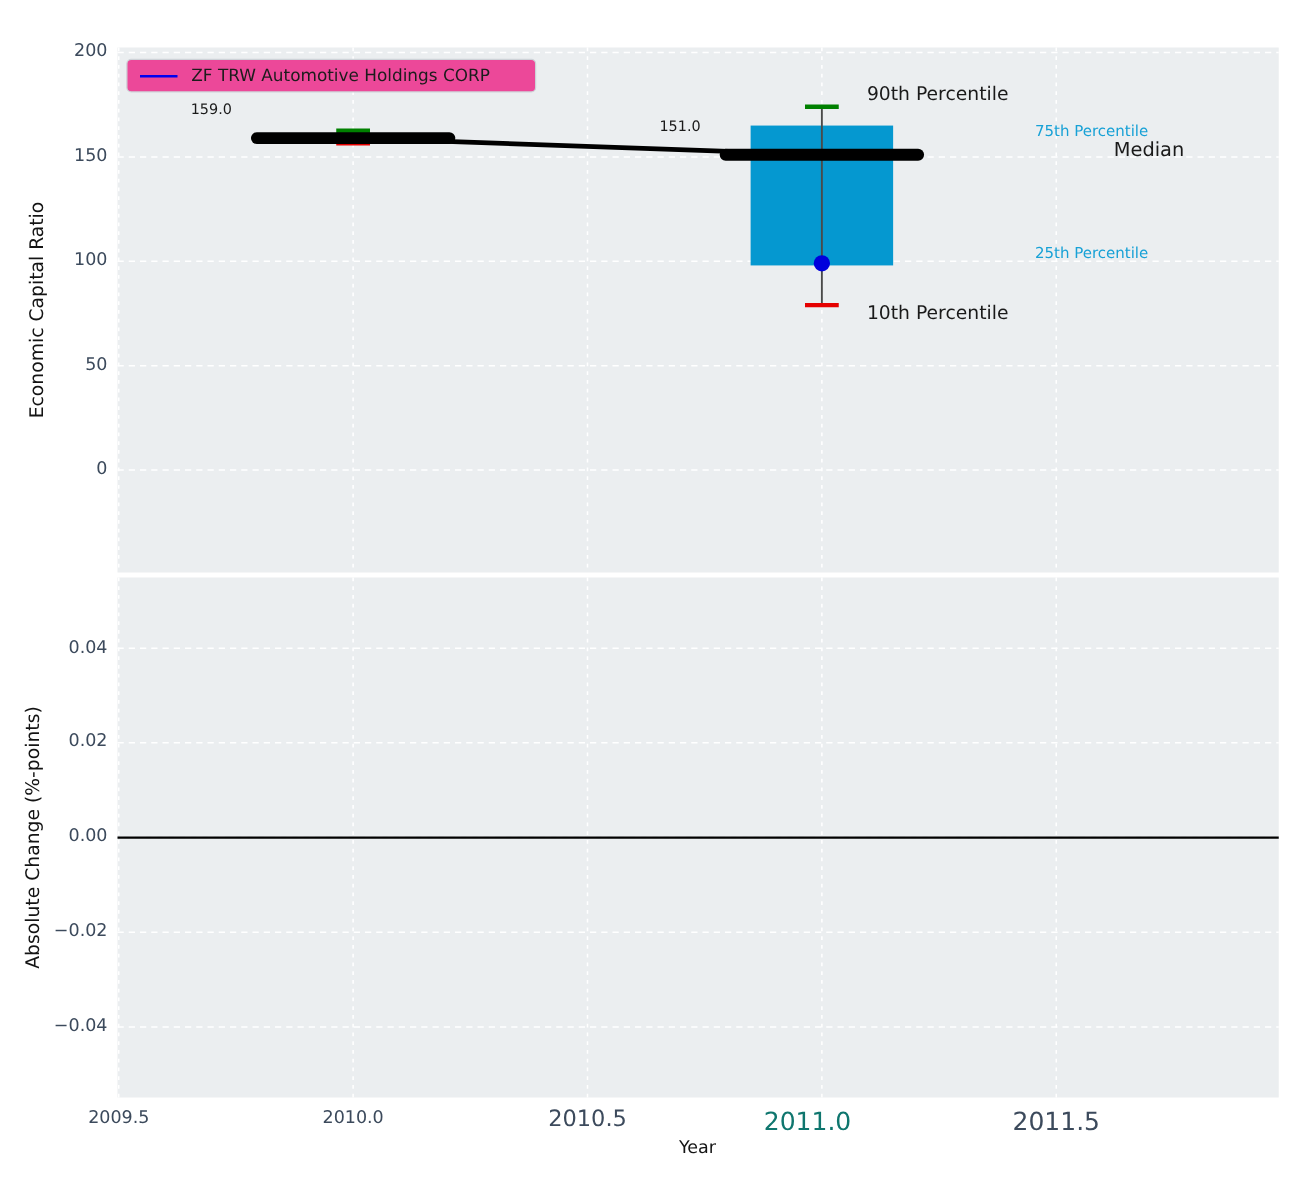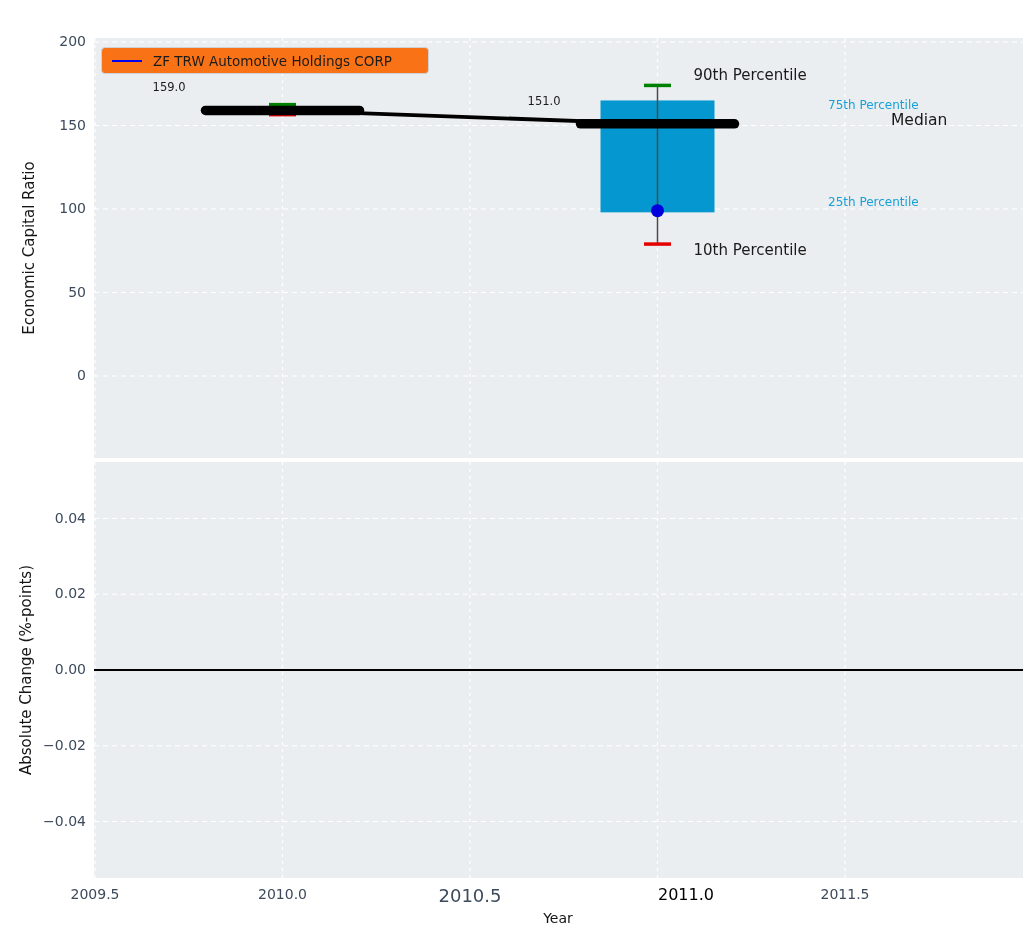--- a/index.html
+++ b/index.html
@@ -11,21 +11,21 @@
   #chartSvg{position:absolute;left:0;top:0;}
   .title{position:absolute;left:552px;top:5px;transform:translateX(-50%);
          font-size:22px;color:#2f2f2f;white-space:nowrap;}
   .ylabel{position:absolute;font-size:15px;color:#141414;white-space:nowrap;
           transform:translate(-50%,-50%) rotate(-90deg);}
   .ylabel.top{left:29px;top:248px;}
   .ylabel.bottom{left:26px;top:670px;}
   .xlabel{position:absolute;left:558px;top:910px;transform:translateX(-50%);
           font-size:14px;color:#141414;}
   .legend{position:absolute;left:101px;top:47px;width:328px;height:27px;
-          background:#f97316;border:1px solid #cdd2d7;border-radius:4px;
+          background:#ec4899;border:1px solid #cdd2d7;border-radius:4px;
           display:flex;align-items:center;box-sizing:border-box;padding:0 10px;gap:11px;}
   .legend-line{display:inline-block;width:30px;height:0;border-top:2.5px solid #0000f0;}
   .legend-text{font-size:13.5px;color:#1c1c1c;white-space:nowrap;}
   .lbl{position:absolute;white-space:nowrap;line-height:1.15;}
 </style>
 </head>
 <body>
 
 <div class="fig">
   <div class="plot" id="topPlot" style="background: rgb(235, 238, 240);"></div>
@@ -90,16 +90,16 @@
       <div class="lbl" style="right: 948px; top: 116.5px; font-size: 14px; color: rgb(60, 74, 92); text-align: right;">150</div>
       <div class="lbl" style="right: 948px; top: 33px; font-size: 14px; color: rgb(60, 74, 92); text-align: right;">200</div>
       <div class="lbl" style="right: 948px; top: 509.5px; font-size: 14px; color: rgb(60, 74, 92); text-align: right;">0.04</div>
       <div class="lbl" style="right: 948px; top: 585.25px; font-size: 14px; color: rgb(60, 74, 92); text-align: left;">0.02</div>
       <div class="lbl" style="right: 948px; top: 661px; font-size: 14px; color: rgb(60, 74, 92); text-align: right;">0.00</div>
       <div class="lbl" style="right: 948px; top: 736.75px; font-size: 14px; color: rgb(60, 74, 92); text-align: center;">−0.02</div>
       <div class="lbl" style="right: 948px; top: 812.5px; font-size: 14px; color: rgb(60, 74, 92); text-align: center;">−0.04</div>
       <div class="lbl" style="left: 95px; top: 886px; transform: translateX(-50%); font-size: 14px; color: rgb(60, 74, 92);">2009.5</div>
       <div class="lbl" style="left: 282.5px; top: 886px; transform: translateX(-50%); font-size: 14px; color: rgb(60, 74, 92);">2010.0</div>
       <div class="lbl" style="left: 470px; top: 886px; transform: translateX(-50%); font-size: 18px; color: rgb(60, 74, 92);">2010.5</div>
-      <div class="lbl" style="left: 686px; top: 886px; transform: translateX(-50%); font-size: 16px; color: #000000;">2011.0</div>
-      <div class="lbl" style="left: 845px; top: 886px; transform: translateX(-50%); font-size: 14px; color: rgb(60, 74, 92);">2011.5</div>
+      <div class="lbl" style="left: 646px; top: 886px; transform: translateX(-50%); font-size: 20px; color: #0f766e;">2011.0</div>
+      <div class="lbl" style="left: 845px; top: 886px; transform: translateX(-50%); font-size: 20px; color: rgb(60, 74, 92);">2011.5</div>
     </div>
 </div>
 
 </body></html>

